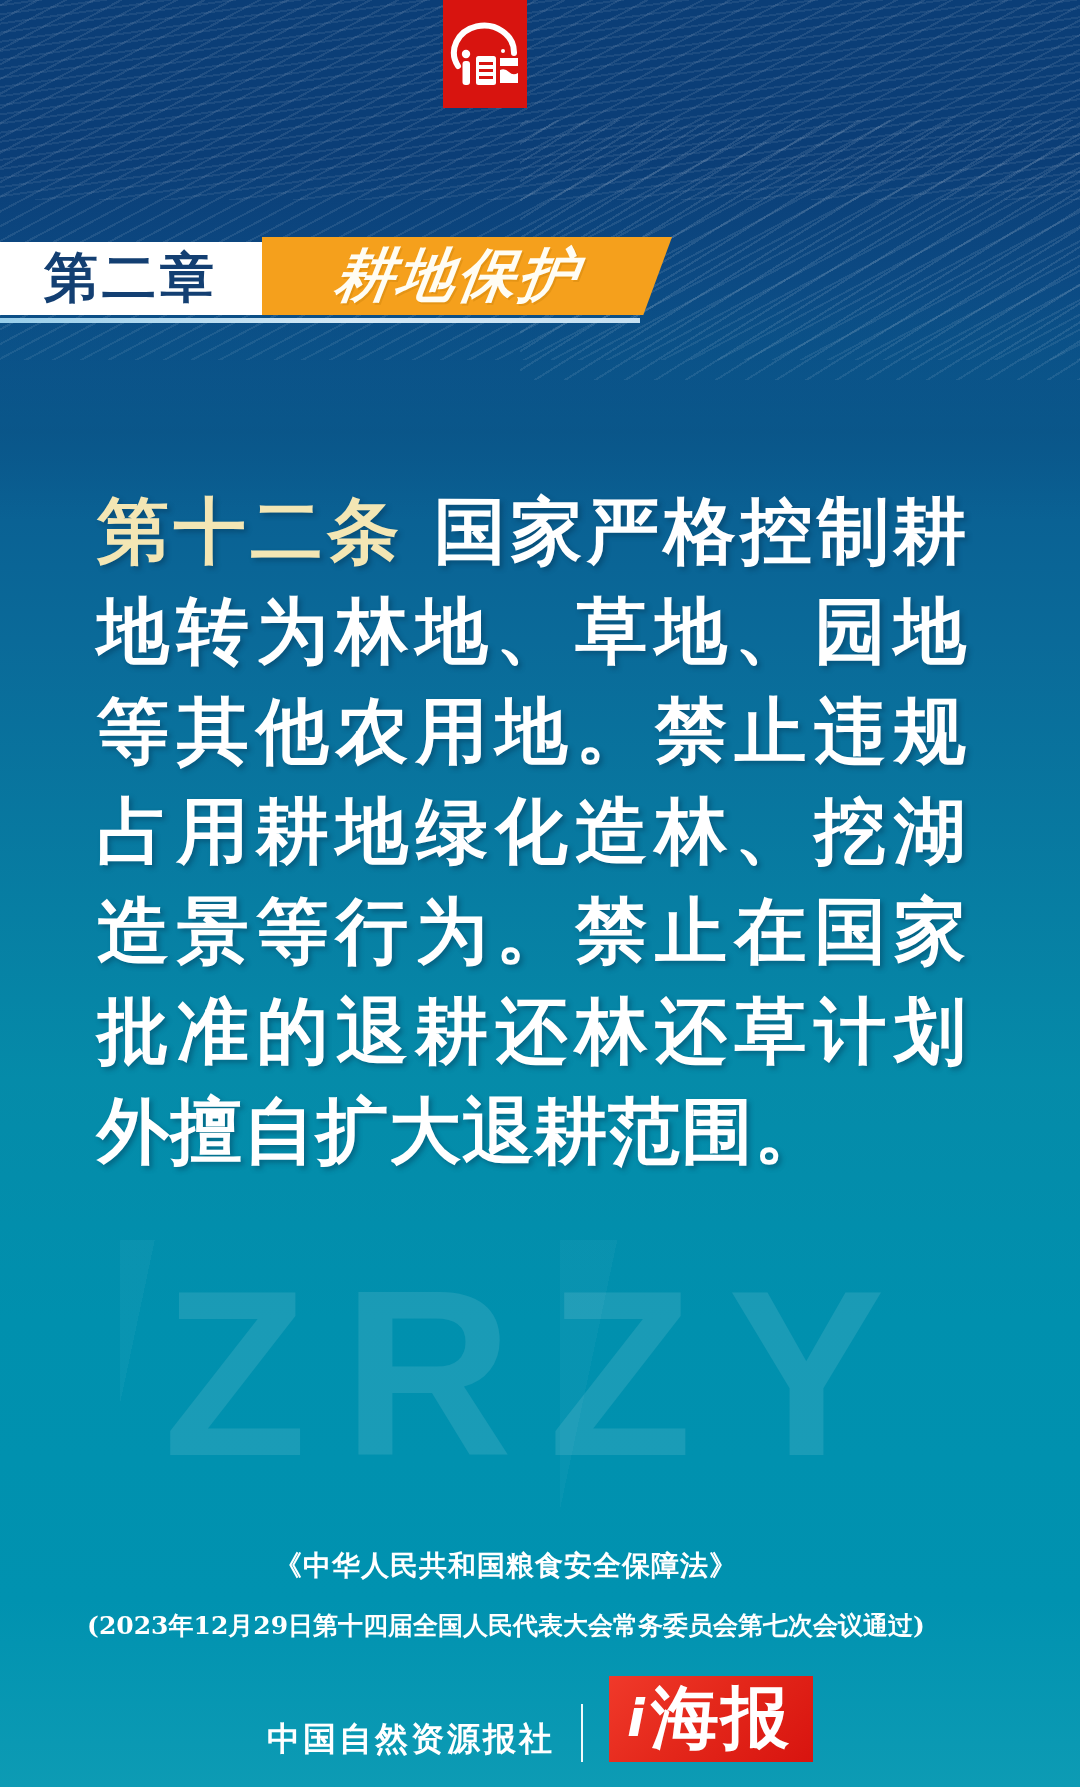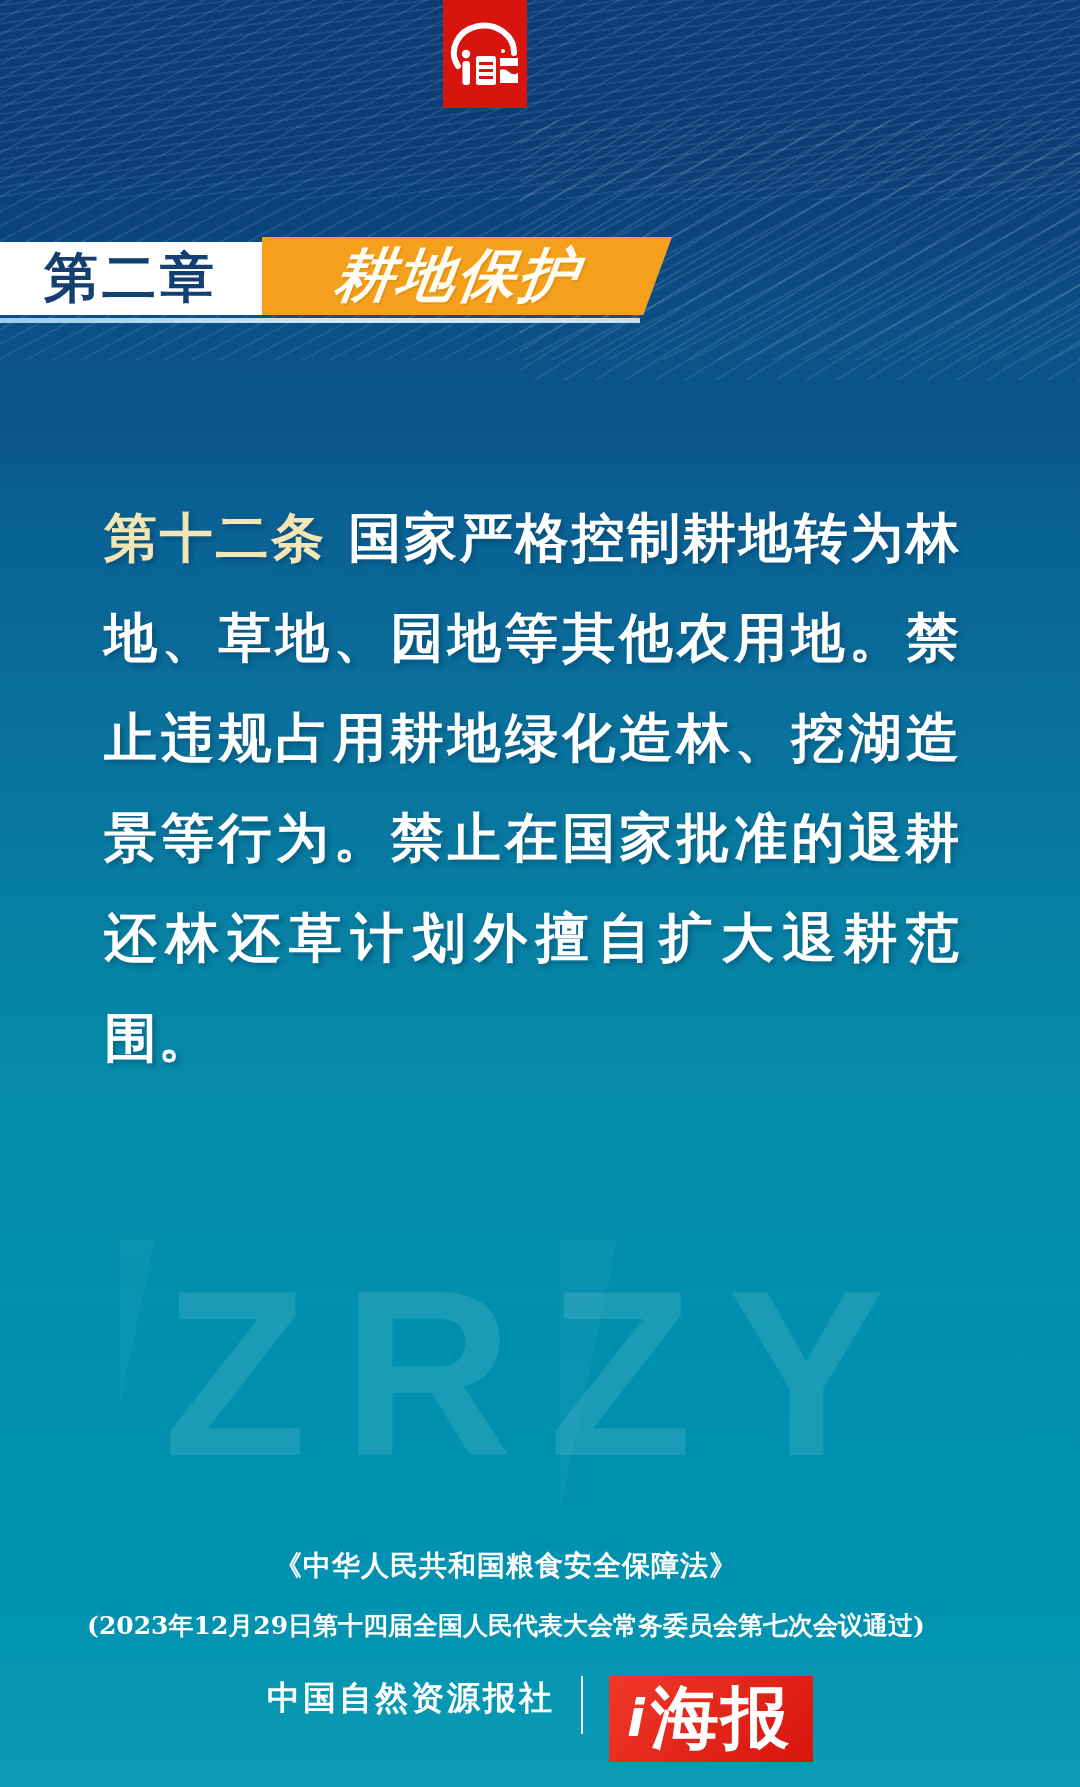--- a/index.html
+++ b/index.html
@@ -134,23 +134,23 @@
   }
 
   
   .article {
     position: absolute;
     left: 92px;
     top: 476px;
     width: 880px;
   }
   .article p {
-    margin: 12px;
-    color: #ffffff;
-    font-size: 53px;
+    margin: 5px;
+    color: #ffffff;
+    font-size: 72px;
     font-weight: 700;
     line-height: 100px;
     letter-spacing: 1px;
     text-align: justify;
     text-shadow: 3px 3px 5px rgba(0,40,70,0.35);
     font-family: "DejaVu Sans", "Liberation Sans", sans-serif;
   }
   .article .art-no {
     color: #f3e6b4;
   }
@@ -194,21 +194,21 @@
     line-height: 40px;
     margin-top: 20px;
   }
 
   
   .footer {
     position: absolute;
     left: 0; top: 1676px;
     width: 1080px;
     display: flex;
-    align-items: flex-start;
+    align-items: flex-end;
     justify-content: center;
     gap: 26px;
   }
   .footer .publisher {
     color: #ffffff;
     font-size: 33px;
     font-weight: 700;
     letter-spacing: 3px;
     font-family: "DejaVu Serif", "Liberation Serif", serif;
   }

